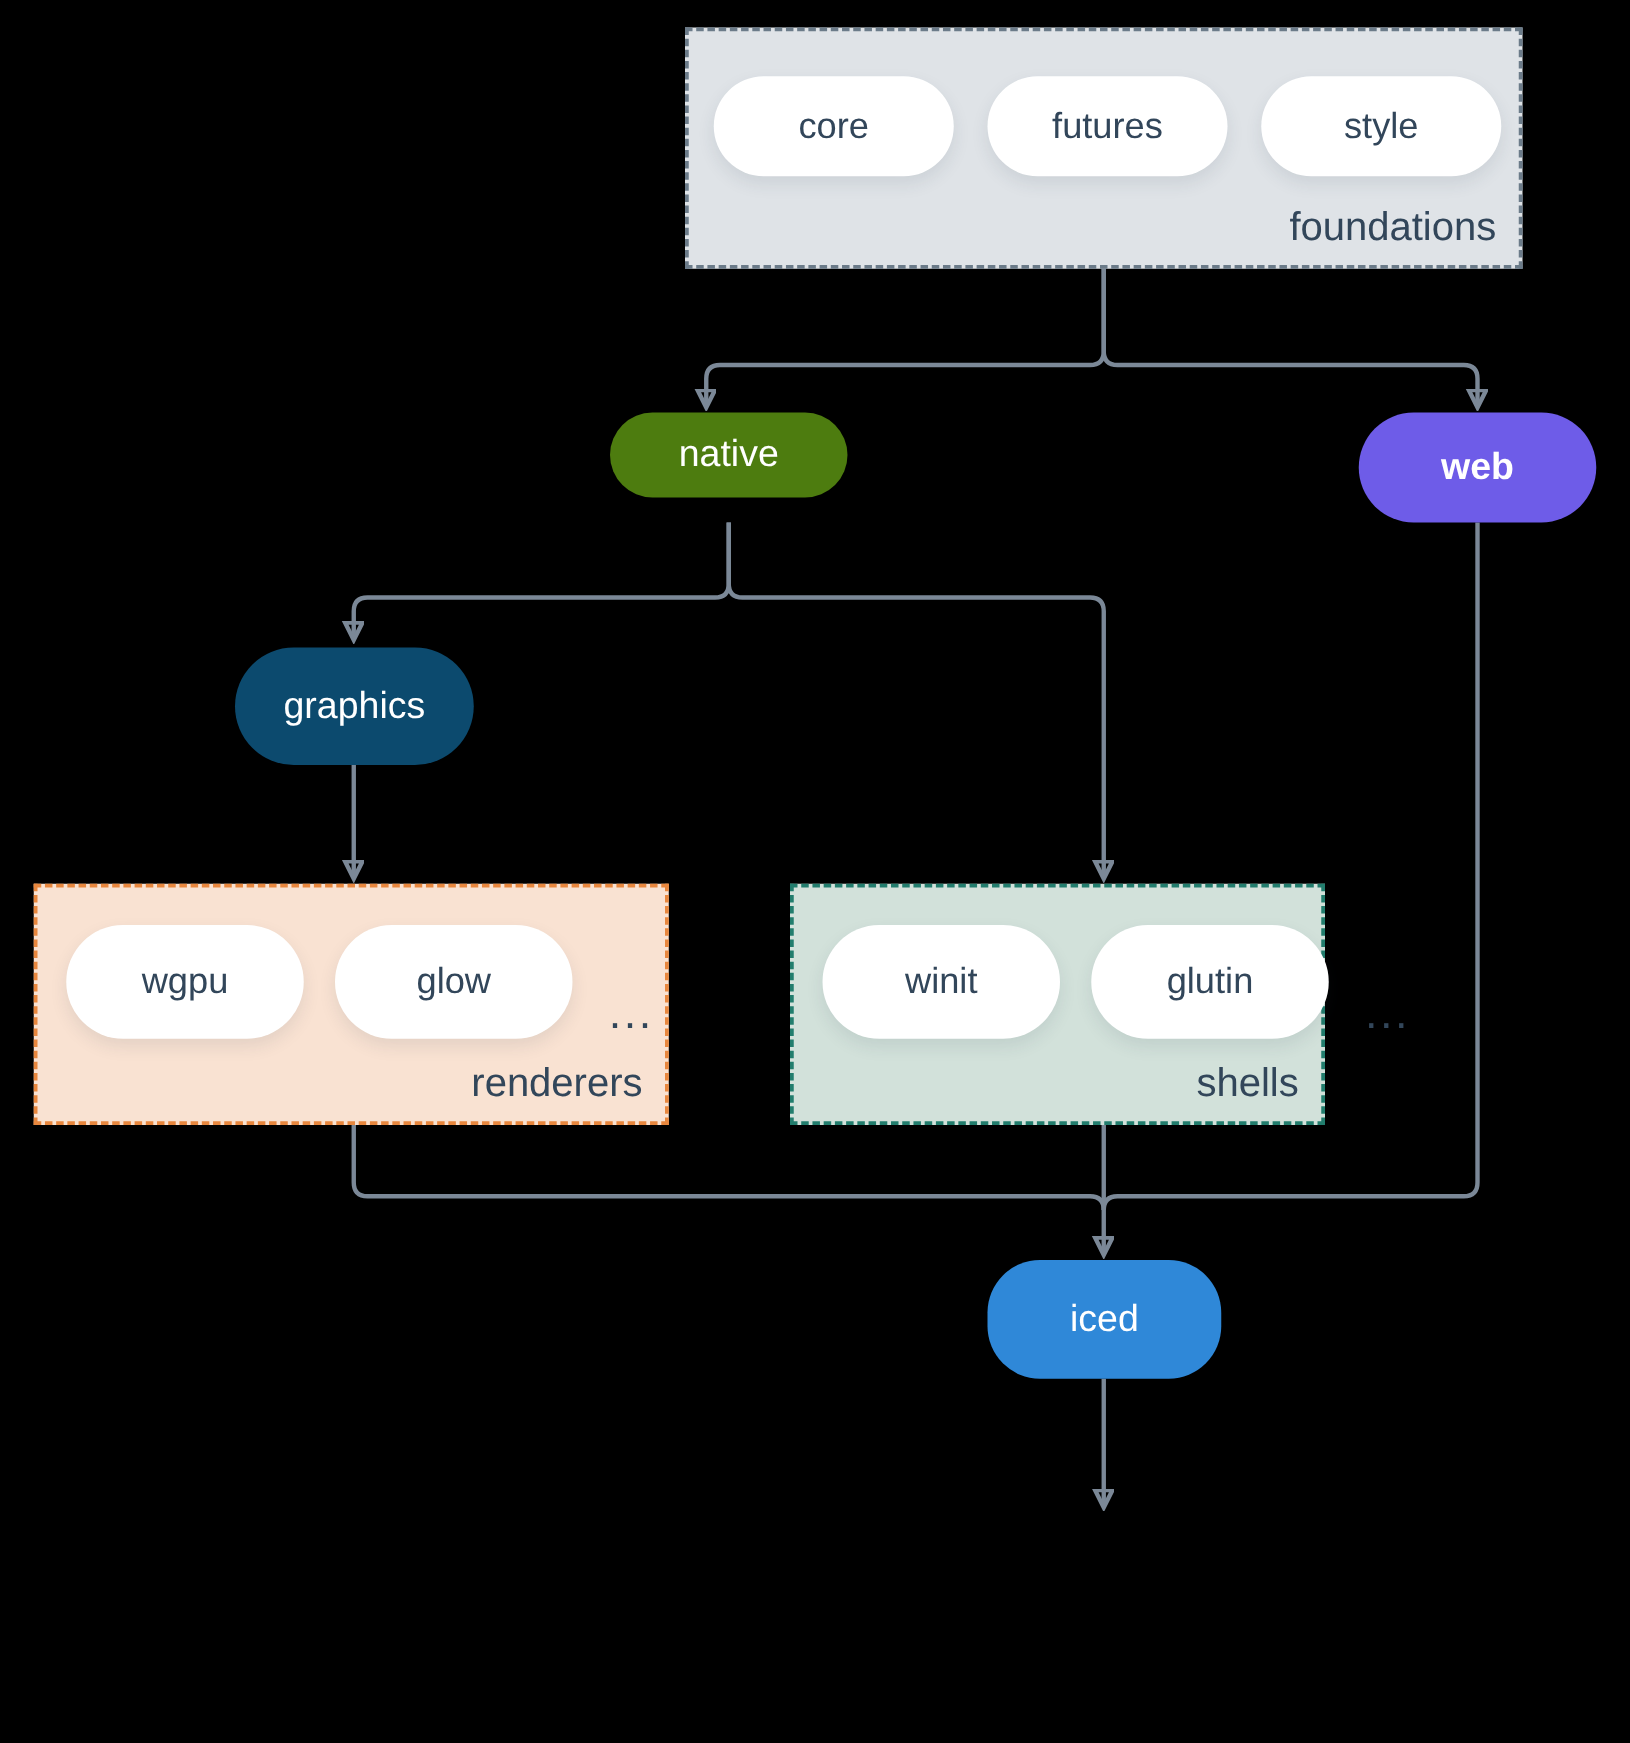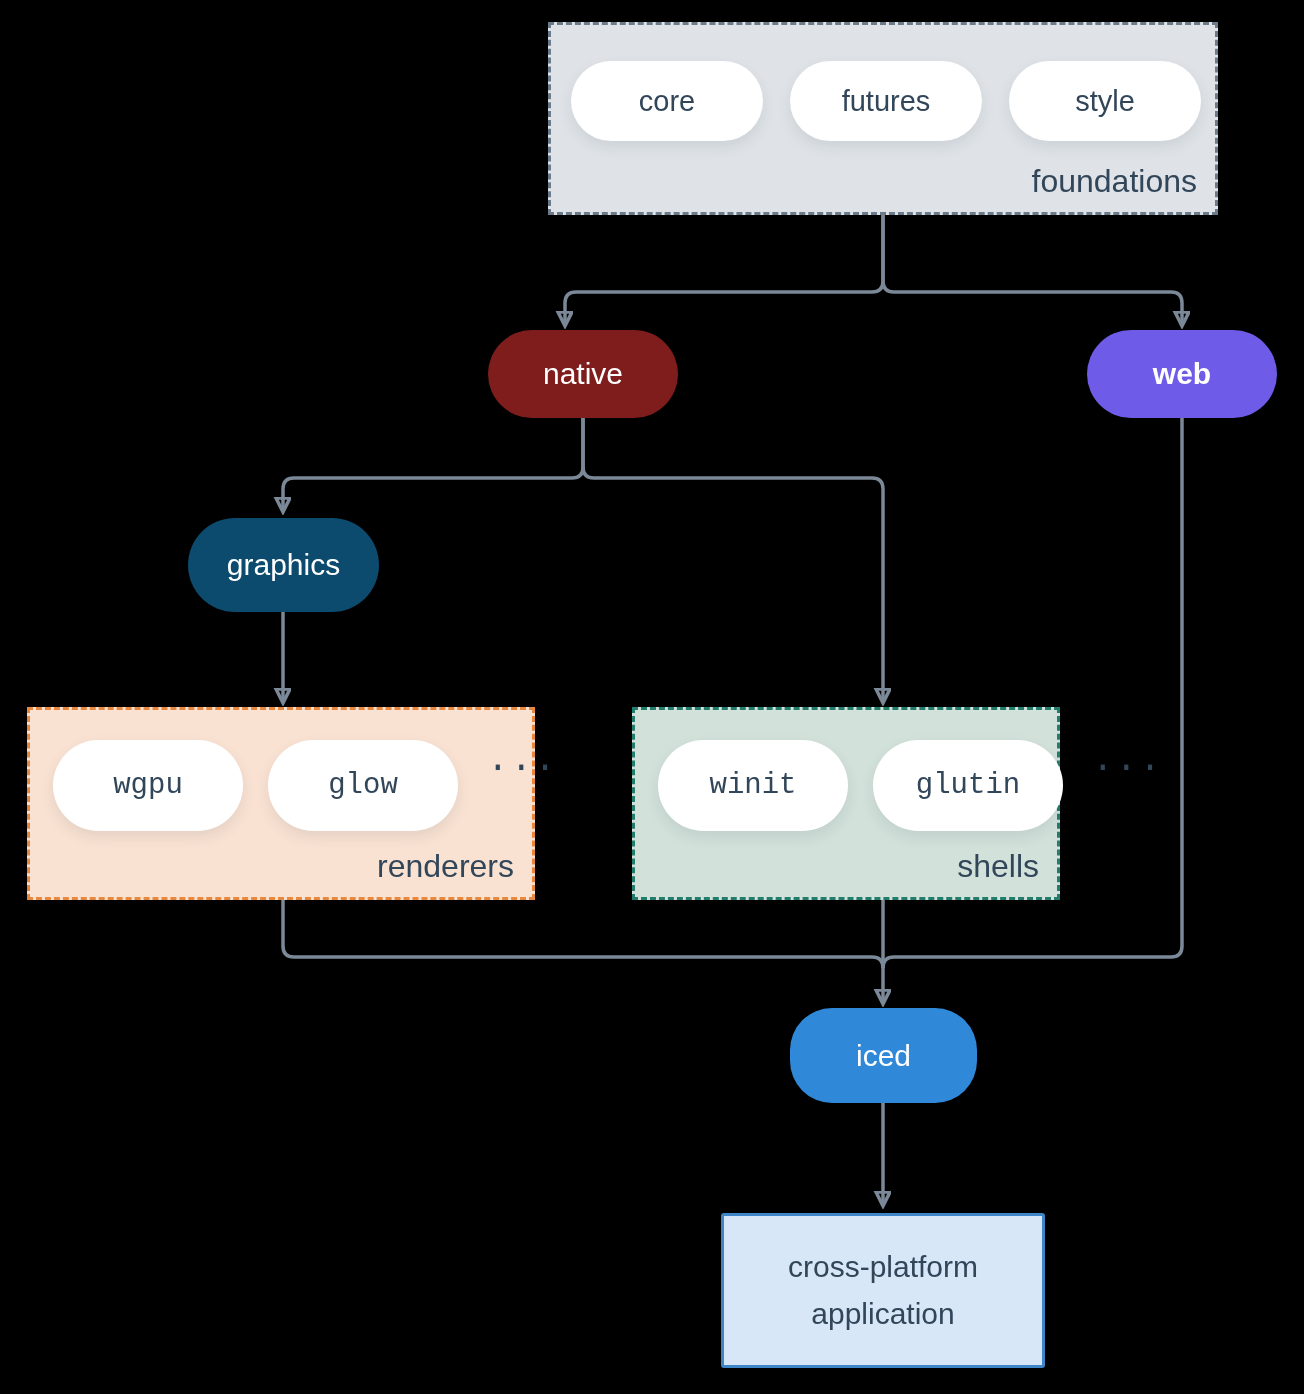--- a/index.html
+++ b/index.html
@@ -19,23 +19,23 @@
     box-sizing: border-box;
     border: 3px dashed #6b7b89;
   }
   .group-foundations { left: 548px; top: 22px; width: 670px; height: 193px;
     background: #dfe3e7; border-color: #6b7b89; }
   .group-renderers { left: 27px; top: 707px; width: 508px; height: 193px;
     background: #f9e2d2; border-color: #e8873e; }
   .group-shells { left: 632px; top: 707px; width: 428px; height: 193px;
     background: #d2e1da; border-color: #227d6d; }
 
-  .pill-row { display: flex; align-items: flex-start; }
+  .pill-row { display: flex; align-items: flex-end; }
   .group-foundations .pill-row { padding: 36px 20px 0; gap: 27px; }
-  .group-renderers .pill-row, .group-shells .pill-row { padding: 30px 0 0 23px; gap: 25px; font-family: Liberation Mono, monospace; }
+  .group-renderers .pill-row, .group-shells .pill-row { padding: 30px 0 0 23px; gap: 25px; }
 
   .pill {
     background: #ffffff;
     border-radius: 50px;
     display: flex; align-items: center; justify-content: center;
     color: #32465a; font-size: 29px;
     box-shadow: 0 6px 14px rgba(40,60,80,0.10);
     flex: 0 0 auto;
   }
   .group-foundations .pill { width: 192px; height: 80px; }
@@ -47,21 +47,21 @@
     position: absolute; right: 18px; bottom: 12px;
     color: #32465a; font-size: 32px;
   }
 
   .node {
     position: absolute;
     display: flex; align-items: center; justify-content: center;
     color: #ffffff; font-size: 30px;
     border-radius: 47px;
   }
-  .node-native { left: 488px; top: 330px; width: 190px; height: 88px; background: #7f1d1d; }
+  .node-native { left: 488px; top: 330px; width: 190px; height: 68px; background: #4d7c0f; }
   .node-web { left: 1087px; top: 330px; width: 190px; height: 88px; background: #6e5ce8; font-weight: bold; }
   .node-graphics { left: 188px; top: 518px; width: 191px; height: 94px; background: #0c4a6e; }
   .node-iced { left: 790px; top: 1008px; width: 187px; height: 95px; background: #2f88d8; border-radius: 42px; }
 
   .app-box {
     position: absolute; left: 721px; top: 1213px; width: 324px; height: 155px;
     box-sizing: border-box;
     background: #d7e7f8; border: 3px solid #3e86c8; border-radius: 3px;
     display: flex; align-items: center; justify-content: center;
     color: #32465a; font-size: 30px; line-height: 1.55; text-align: center;
@@ -116,17 +116,14 @@
     <div class="pill-row">
       <div class="pill">winit</div>
       <div class="pill">glutin</div>
       <div class="ellipsis">...</div>
     </div>
     <div class="group-label">shells</div>
   </div>
 
   <div class="node node-iced">iced</div>
 
-  <div class="app-box">
-    <div class="app-text">cross-platform application</div>
-  </div>
 
 </div>
 
 </body></html>

